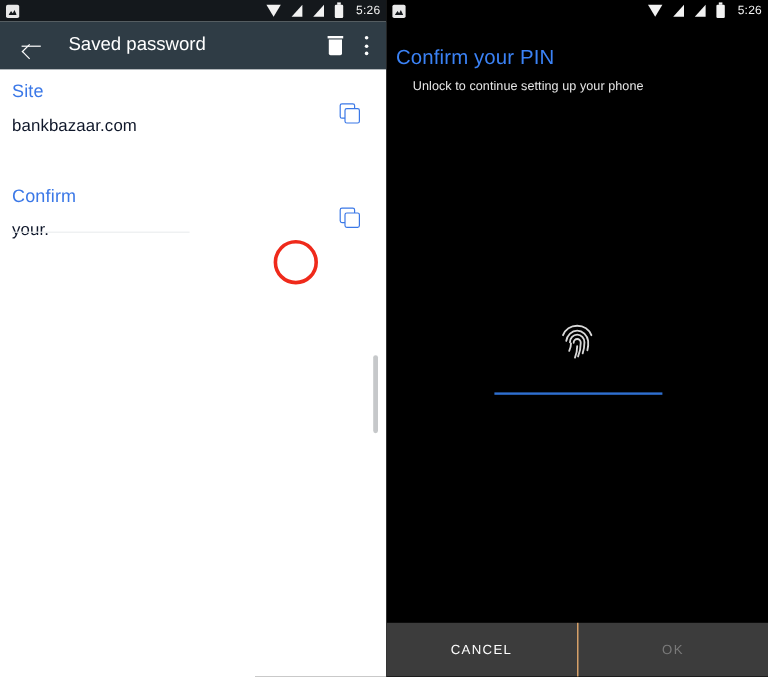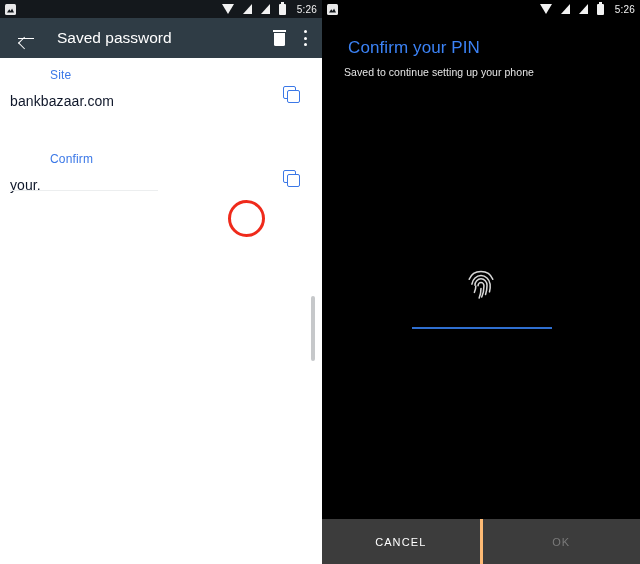--- a/index.html
+++ b/index.html
@@ -175,23 +175,22 @@
     position: absolute;
     top: 58px; left: 0; right: 0; bottom: 0;
     background: #ffffff;
   }
   .cred-row {
     position: relative;
     padding: 10px 10px 4px 10px;
   }
   .cred-label {
     color: #3b78e7;
-    font-size: 12px;
+    font-size: 15px;
     letter-spacing: .15px;
-    margin-left: 40px;
   }
   .cred-value {
     color: #0f172a;
     font-size: 14px;
     margin-top: 11px;
     letter-spacing: .1px;
   }
   .cred-value.dots {
     font-size: 13px;
     letter-spacing: 3.2px;
@@ -245,21 +244,21 @@
   .scroll-thumb {
     position: absolute;
     width: 4px;
     background: #c6c8ca;
     border-radius: 2px;
   }
 
   
   .pin-title {
     position: absolute;
-    left: 26px;
+    left: 8px;
     top: 38px;
     color: #3b82f5;
     font-size: 17px;
     letter-spacing: .1px;
   }
   .pin-sub {
     position: absolute;
     left: 22px;
     top: 66px;
     color: #e6e6e6;
@@ -294,21 +293,21 @@
     flex: 1 1 50%;
     display: flex;
     align-items: center;
     justify-content: center;
     font-size: 11px;
     letter-spacing: 1.1px;
     cursor: pointer;
     user-select: none;
   }
   .bb-cancel { color: #ffffff; }
-  .bb-ok { color: #7a7a7a; border-left: 3px solid #fdba74; }
+  .bb-ok { color: #7a7a7a; border-left: 1px solid #fdba74; }
 </style>
 </head>
 <body>
 
 <div class="screen">
 
   <div class="panel panel-left">
 
     <div class="status-bar">
       <div class="status-left">
@@ -373,21 +372,21 @@
       <div class="status-right">
         <span class="sb-wifi"></span>
         <span class="sb-sig"></span>
         <span class="sb-sig"></span>
         <span class="sb-batt"></span>
         <span class="sb-time">5:26</span>
       </div>
     </div>
 
     <div class="pin-title">Confirm your PIN</div>
-    <div class="pin-sub">Saved to continue setting up your phone</div>
+    <div class="pin-sub">Unlock to continue setting up your phone</div>
 
     <svg class="fp-icon" viewBox="0 0 24 26">
       <g fill="none" stroke="#d8d8d8" stroke-width="1.25" stroke-linecap="round">
         <path d="M2.4 9.2C3.9 5.3 7.6 2.8 12 2.8s8.1 2.5 9.6 6.4"></path>
         <path d="M4.6 13.1c.5-4 3.8-7 7.4-7s6.9 3 7.4 7c.2 1.9.1 4-.5 6.3"></path>
         <path d="M7.1 14c0-2.9 2.2-5.2 4.9-5.2s4.9 2.3 4.9 5.2c0 2.6-.4 5.1-1.2 7.5"></path>
         <path d="M9.6 14.4c0-1.4 1.1-2.6 2.4-2.6s2.4 1.2 2.4 2.6c0 3.3-.6 6.4-1.8 9.2"></path>
         <path d="M12 16.6c0 2.8-.5 5.4-1.5 7.8"></path>
         <path d="M6.6 19.8c.8-1.6 1.2-3.3 1.2-5.1"></path>
       </g>

